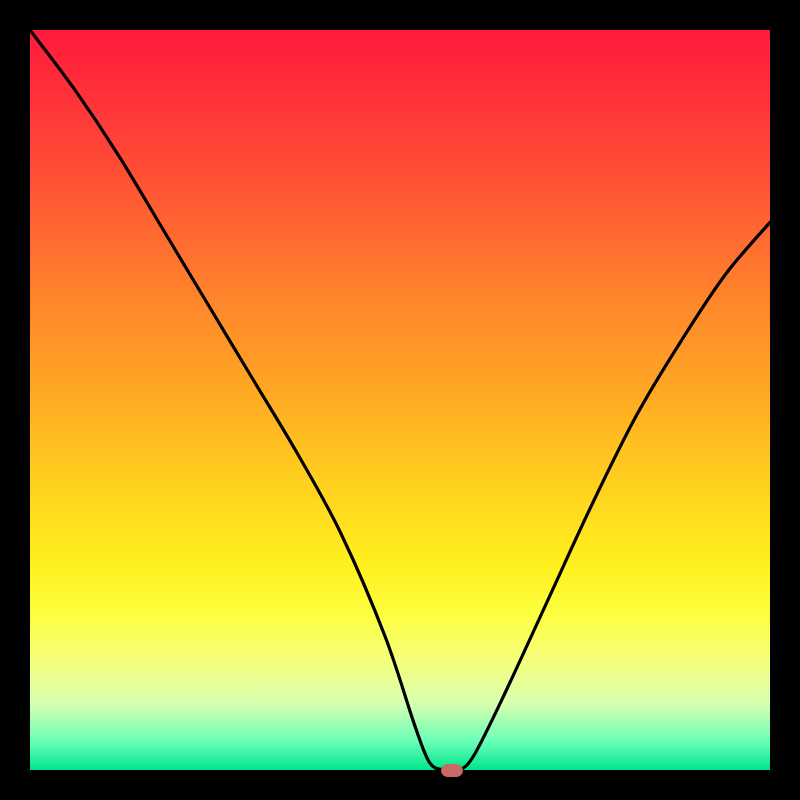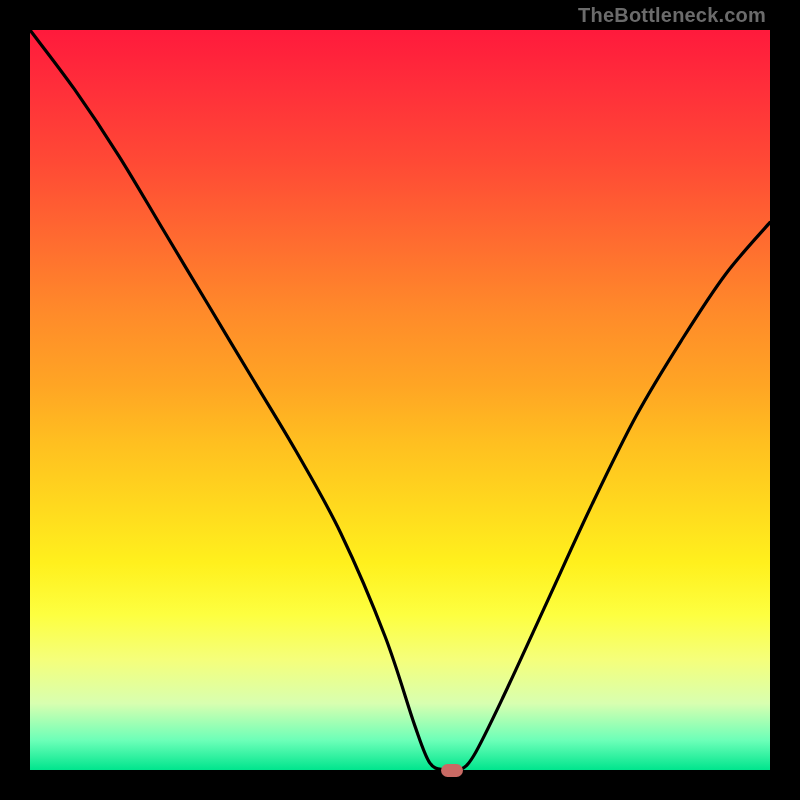--- a/index.html
+++ b/index.html
@@ -68,15 +68,14 @@
   <div class="plot-area">
 
     <svg class="curve" viewBox="0 0 740 740" preserveAspectRatio="none">
       <path fill="none" stroke="#000" stroke-width="3.2" stroke-linecap="round" stroke-linejoin="round" d="M 0.0 0.0 C 7.4 9.9, 29.6 38.2, 44.4 59.2 C 59.2 80.2, 74.0 102.4, 88.8 125.8 C 103.6 149.2, 118.4 175.1, 133.2 199.8 C 148.0 224.5, 162.8 249.1, 177.6 273.8 C 192.4 298.5, 207.2 323.1, 222.0 347.8 C 236.8 372.5, 251.6 395.9, 266.4 421.8 C 281.2 447.7, 296.0 472.4, 310.8 503.2 C 325.6 534.0, 342.9 574.7, 355.2 606.8 C 367.5 638.9, 377.4 674.6, 384.8 695.6 C 392.2 716.6, 394.7 725.2, 399.6 732.6 C 404.5 740.0, 409.5 738.8, 414.4 740.0 C 419.3 741.2, 424.3 742.5, 429.2 740.0 C 434.1 737.5, 436.6 737.5, 444.0 725.2 C 451.4 712.9, 461.3 691.9, 473.6 666.0 C 485.9 640.1, 503.2 601.9, 518.0 569.8 C 532.8 537.7, 547.6 504.4, 562.4 473.6 C 577.2 442.8, 592.0 411.9, 606.8 384.8 C 621.6 357.7, 636.4 334.2, 651.2 310.8 C 666.0 287.4, 680.8 263.9, 695.6 244.2 C 710.4 224.5, 732.6 201.0, 740.0 192.4"></path>
     </svg>
 
     <div class="marker" style="left: 410.8px; top: 733.5px; background: rgb(201, 106, 100);"></div>
 
   </div>
 
-  <div class="watermark">TheBottleneck.com</div>
 
 </div>
 
 </body></html>

